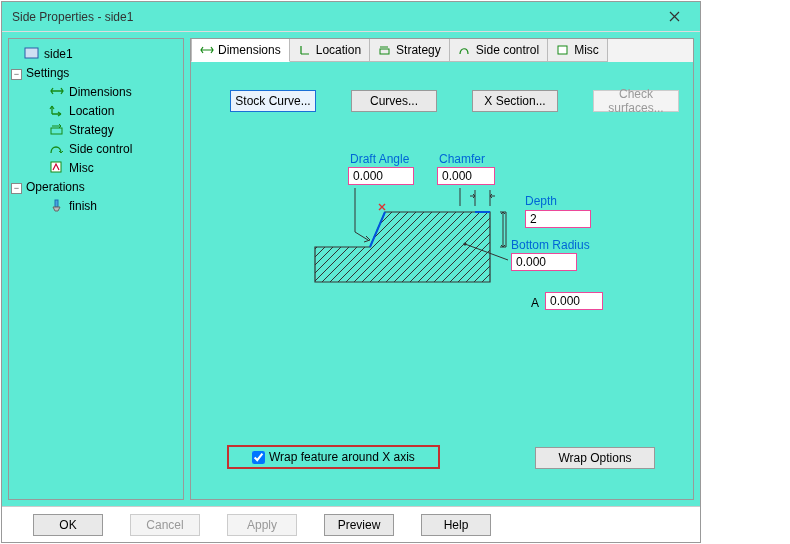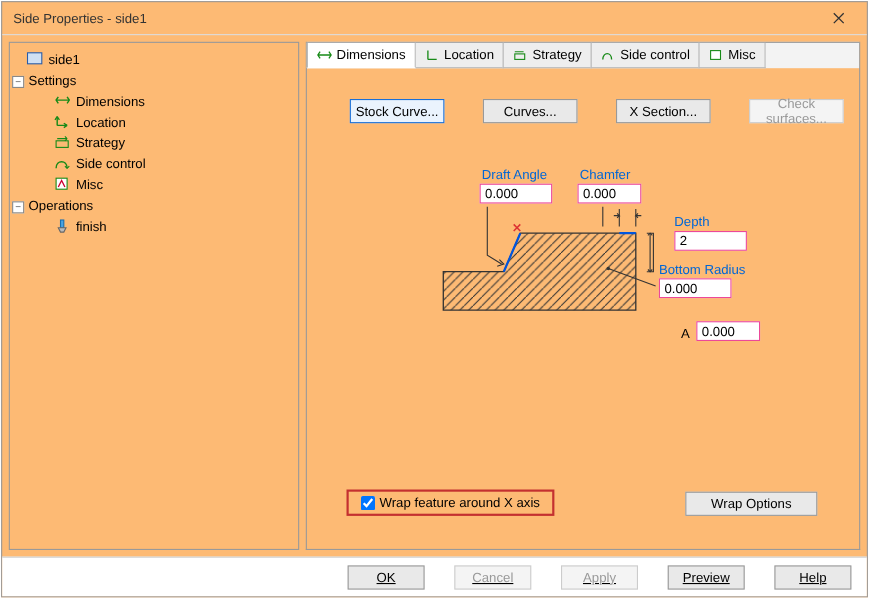--- a/index.html
+++ b/index.html
@@ -7,25 +7,25 @@
     margin: 0;
     font-family: "Segoe UI", Tahoma, sans-serif;
     font-size: 12px;
     color: #000;
     background: #fff;
     width: 790px;
     height: 544px;
     overflow: hidden;
   }
   .window {
-    width: 788px;
+    width: 700px;
     height: 542px;
     border: 1px solid #999;
     position: relative;
-    background: #fdba74;
+    background: #5eead4;
     margin: 1px;
   }
   .titlebar {
     height: 30px;
     display: flex;
     align-items: center;
     justify-content: space-between;
     padding: 0 8px 0 10px;
     border-bottom: 1px solid #ddd;
   }
@@ -140,43 +140,41 @@
   .svg-diagram { position: absolute; }
 
   .wrap-row {
     position: absolute;
     left: 36px;
     bottom: 30px;
     display: flex;
     align-items: flex-end;
     gap: 4px;
     border: 2px solid #c43030;
-    padding: 3px 11px;
+    padding: 3px 23px;
   }
   .wrap-row input[type=checkbox]{ width:13px; height:13px; margin:0; }
   .wrap-options-btn {
     position: absolute;
     right: 38px;
     bottom: 30px;
   }
 
   .footer {
     position: absolute;
     bottom: 0;
     left: 0;
     right: 0;
     height: 36px;
     border-top: 1px solid #ccc;
     display: flex;
-    justify-content: flex-end;
     align-items: center;
     gap: 10px;
     padding: 0 14px;
     background: #fff;
-    text-decoration: underline;
   }
   .footer .btn { min-width: 70px; }
 </style>
 </head>
 <body>
 
 <div class="window">
   <div class="titlebar">
     <span class="titlebar-title">Side Properties - side1</span>
     <span class="close-btn">

